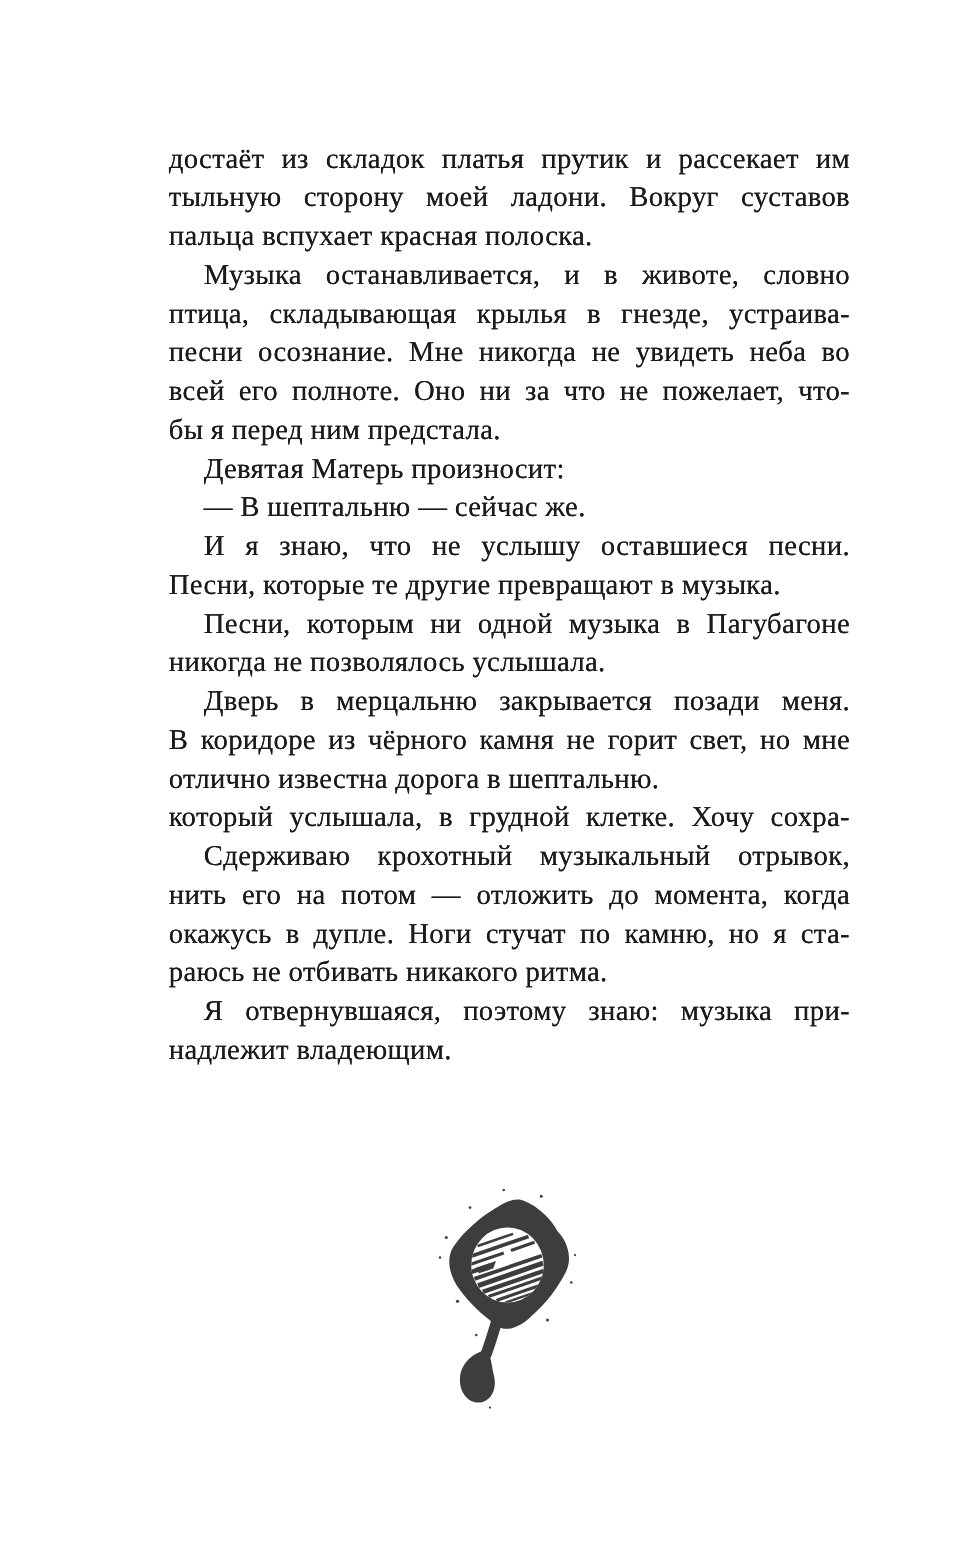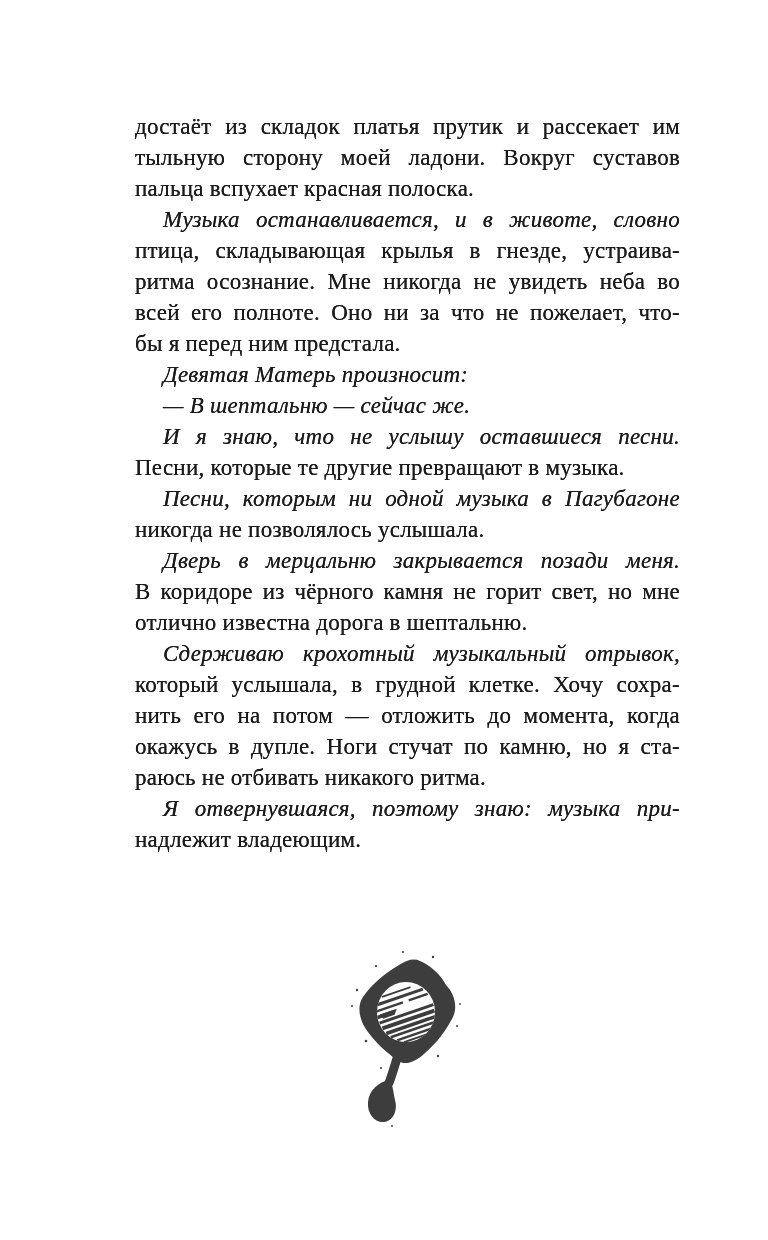--- a/index.html
+++ b/index.html
@@ -31,21 +31,21 @@
   }
   .para { margin: 0; }
   .line {
     height: 31px;
     white-space: normal;
     text-align: justify;
     text-align-last: justify;
     text-justify: inter-word;
     overflow: hidden;
   }
-  .line.first-indent { padding-left: 28px; font-style: italic; }
+  .line.first-indent { padding-left: 28px; }
   .line.para-end {
     text-align: right;
     text-align-last: left;
   }
   .illustration {
     position: absolute;
     left: 337px; top: 948px;
     width: 150px; height: 185px;
   }
 </style>
@@ -56,21 +56,21 @@
 
   <div class="text-block" id="text-block">
       <div class="para">
         <div class="line">достаёт из складок платья прутик и рассекает им</div>
         <div class="line">тыльную сторону моей ладони. Вокруг суставов</div>
         <div class="line para-end">пальца вспухает красная полоска.</div>
       </div>
       <div class="para">
         <div class="line first-indent">Музыка останавливается, и в животе, словно</div>
         <div class="line">птица, складывающая крылья в гнезде, устраива-</div>
-        <div class="line">ритма осознание. Мне никогда не увидеть неба во</div>
+        <div class="line">песни осознание. Мне никогда не увидеть неба во</div>
         <div class="line">всей его полноте. Оно ни за что не пожелает, что-</div>
         <div class="line para-end">бы я перед ним предстала.</div>
       </div>
       <div class="para">
         <div class="line first-indent para-end">Девятая Матерь произносит:</div>
       </div>
       <div class="para">
         <div class="line first-indent para-end">— В шептальню — сейчас же.</div>
       </div>
       <div class="para">
@@ -80,22 +80,22 @@
       <div class="para">
         <div class="line first-indent">Песни, которым ни одной музыка в Пагубагоне</div>
         <div class="line para-end">никогда не позволялось услышала.</div>
       </div>
       <div class="para">
         <div class="line first-indent">Дверь в мерцальню закрывается позади меня.</div>
         <div class="line">В коридоре из чёрного камня не горит свет, но мне</div>
         <div class="line para-end">отлично известна дорога в шептальню.</div>
       </div>
       <div class="para">
+        <div class="line">который услышала, в грудной клетке. Хочу сохра-</div>
         <div class="line first-indent">Сдерживаю крохотный музыкальный отрывок,</div>
-        <div class="line">который услышала, в грудной клетке. Хочу сохра-</div>
         <div class="line">нить его на потом — отложить до момента, когда</div>
         <div class="line">окажусь в дупле. Ноги стучат по камню, но я ста-</div>
         <div class="line para-end">раюсь не отбивать никакого ритма.</div>
       </div>
       <div class="para">
       </div>
       <div class="para">
         <div class="line first-indent">Я отвернувшаяся, поэтому знаю: музыка при-</div>
         <div class="line para-end">надлежит владеющим.</div>
       </div>

